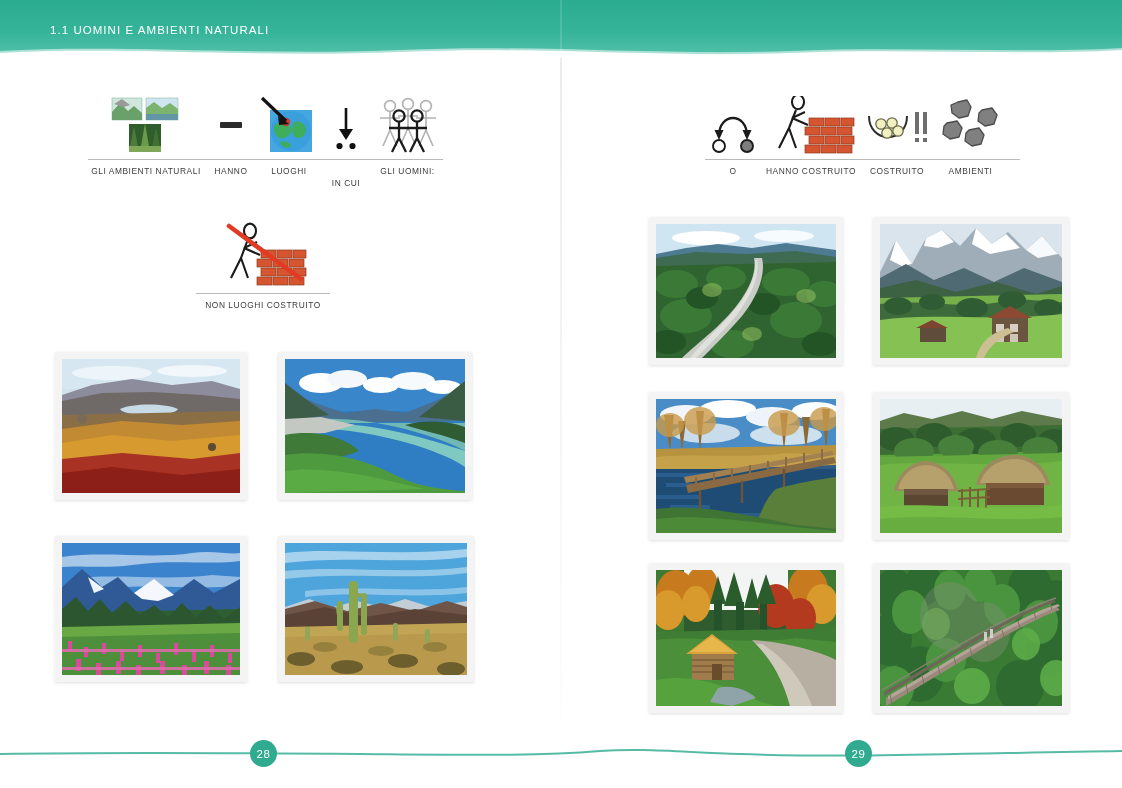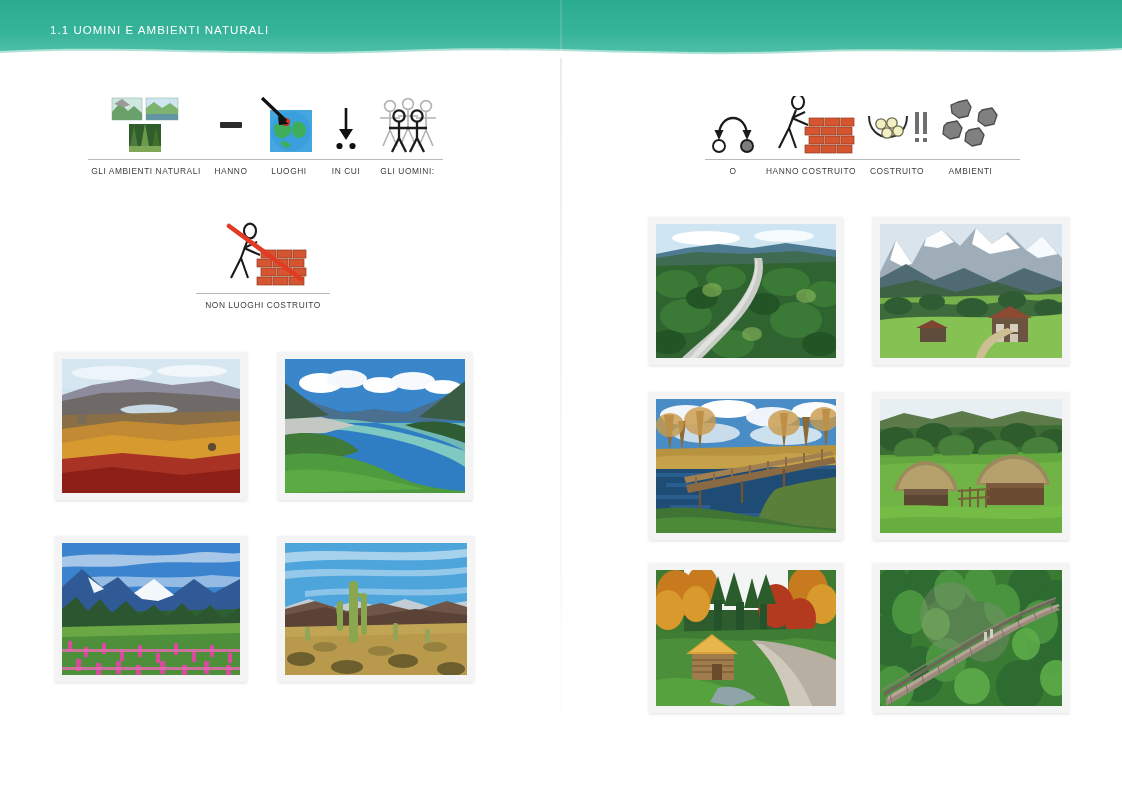--- a/index.html
+++ b/index.html
@@ -176,21 +176,21 @@
           </svg>
         </div>
       </div>
 
     </div>
     <div class="strip-rule"></div>
     <div class="strip-labels">
       <div class="lbl" style="width:116px;">GLI AMBIENTI NATURALI</div>
       <div class="lbl" style="width:54px;">HANNO</div>
       <div class="lbl" style="width:62px;">LUOGHI</div>
-      <div class="lbl" style="width:52px;">IN CUI</div>
+      <div class="lbl" style="width:52px;margin-top:12px;">IN CUI</div>
       <div class="lbl" style="width:71px;">GLI UOMINI:</div>
     </div>
   </div>
 
   <div class="strip" style="left:196px;top:222px;width:134px;">
     <div class="strip-icons" style="justify-content:center;">
       <div class="cell" style="width:134px;">
         <div class="cell-art" style="height:66px;">
           <svg width="92" height="66" viewBox="0 0 92 66">
             <g fill="#d4552f" stroke="#8c3b20" stroke-width=".7">
@@ -728,14 +728,21 @@
           <path d="M176,28 C150,36 108,58 60,86 C36,100 16,112 2,120" stroke="#8d8274" stroke-width="1.4" fill="none"></path>
         </g>
         <g fill="#d8d8d4" opacity=".9">
           <rect x="104" y="62" width="3" height="9"></rect>
           <rect x="110" y="59" width="3" height="9"></rect>
         </g>
       </svg>
     </div>
   </div>
 
+  <div class="footer">
+    <svg width="1122" height="40" viewBox="0 0 1122 40" preserveAspectRatio="none" style="position:absolute;left:0;top:14px;">
+      <path d="M0,22 C120,20 240,21 360,22 C480,23 540,24 600,19 C640,16 680,20 740,22 C860,26 980,21 1122,19" stroke="#56bba6" stroke-width="2" fill="none"></path>
+    </svg>
+    <div class="pagenum" style="left:250px;top:22px;">28</div>
+    <div class="pagenum" style="left:845px;top:22px;">29</div>
+  </div>
 
 </div>
 
 </body></html>

